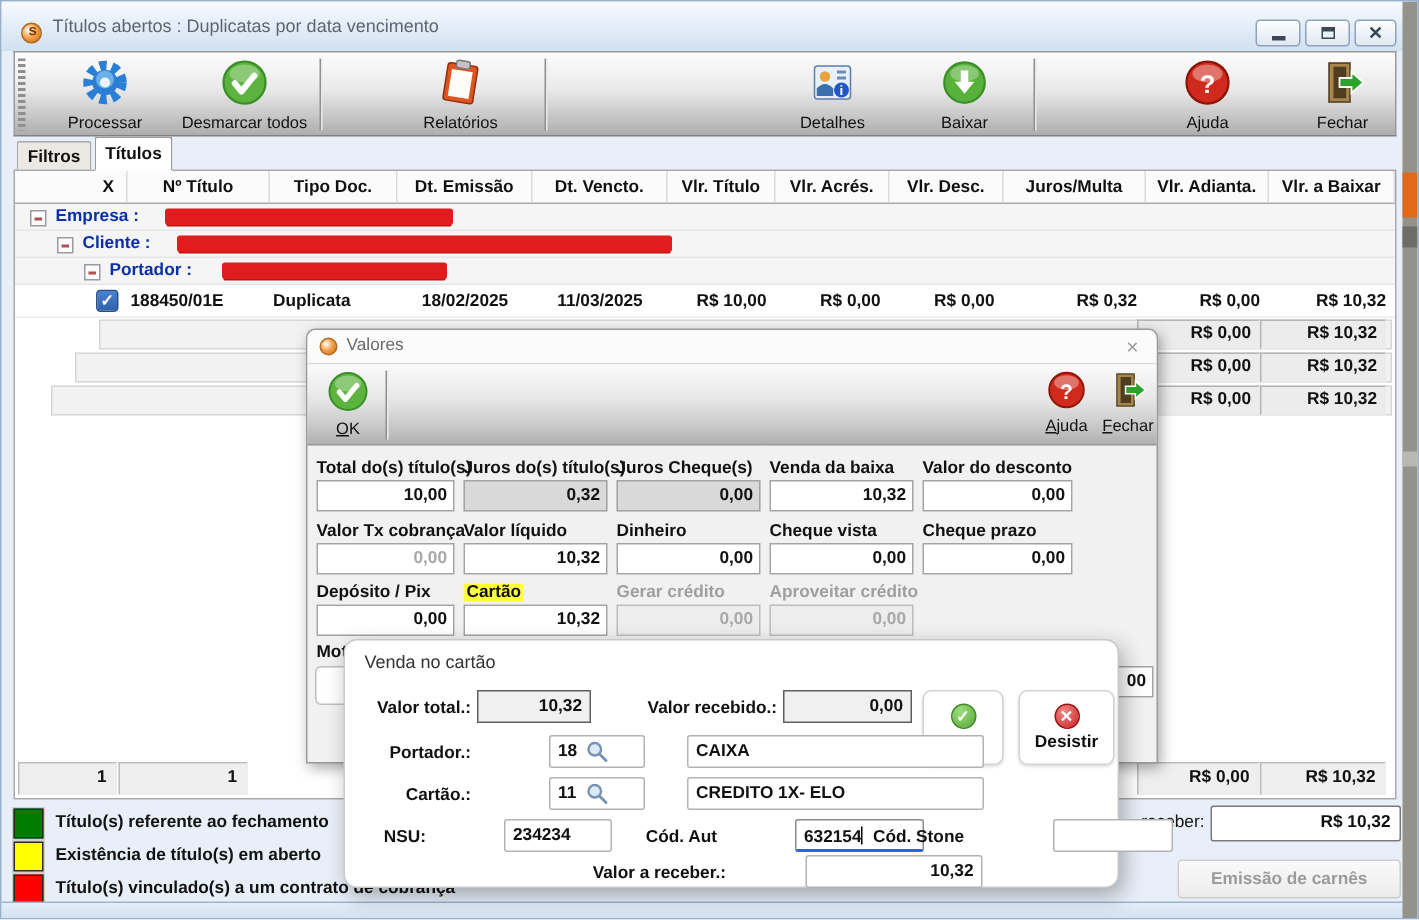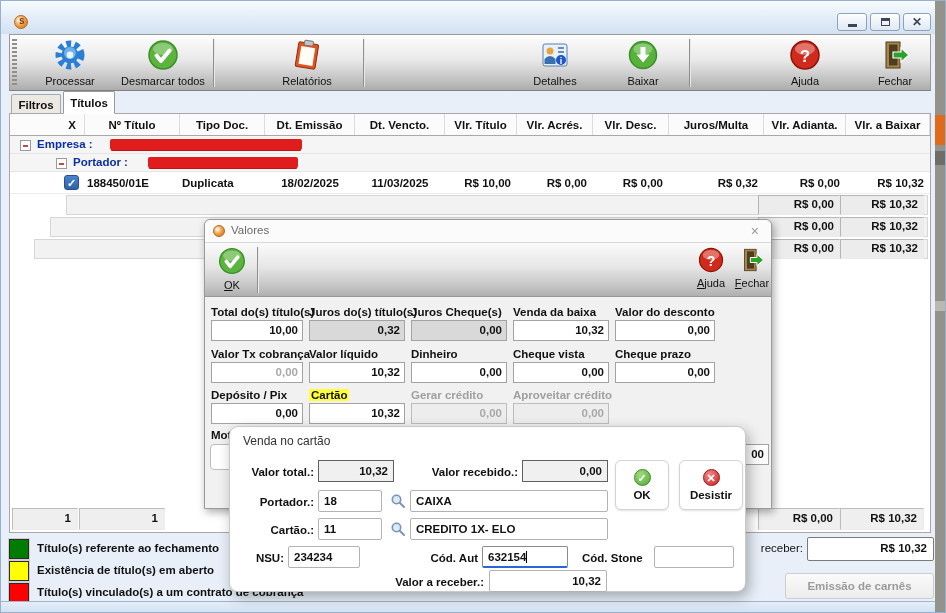--- a/index.html
+++ b/index.html
@@ -124,41 +124,42 @@
 
   
   .dlg-venda { position:absolute; left:228px; top:425px; width:517px; height:166px; z-index:20;
                background:#fff; border:1px solid #c9c9c9; border-radius:9px;
                box-shadow:3px 5px 14px rgba(0,0,0,.3); }
   .venda-title { position:absolute; left:13px; top:7px; font-size:12px; color:#333; }
   .v-label { position:absolute; font-weight:bold; text-align:right; white-space:nowrap; }
   .v-ro { position:absolute; height:22px; background:#f0f0f0; border:1px solid #5f5f5f; font-weight:bold;
           text-align:right; padding:4px 5px 0 0; }
   .v-in { position:absolute; height:22px; background:#fff; border:1px solid #b3b3b3; border-radius:2px;
-          font-weight:bold; padding:4px 5px 0 5px; white-space:nowrap; overflow:hidden; }
+          font-weight:bold; padding:4px 5px 0 5px; white-space:nowrap; overflow:hidden;margin-left:48px; }
   .v-in.right { text-align:right; }
   .v-in.focus { border-color:#8a8a8a; border-bottom:2px solid #2767d8; }
   .caret { display:inline-block; width:1px; height:12px; background:#000; vertical-align:-2px; }
   .v-btn { position:absolute; top:33px; height:50px; background:#fff; border:1px solid #d4d4d4; border-radius:6px;
            display:flex; flex-direction:column; align-items:center; justify-content:center; gap:3px;
            box-shadow:0 1px 2px rgba(0,0,0,.12); }
   .v-btn .lbl { font-weight:bold; font-size:11.5px; }
   .mini-circle { width:17px; height:17px; border-radius:50%; color:#fff; font-size:11px; font-weight:bold;
                  text-align:center; line-height:16px; }
   .mini-circle.green { background:radial-gradient(circle at 35% 30%, #9fdc7e, #55a838); border:1px solid #3d8a24; }
   .mini-circle.red { background:radial-gradient(circle at 35% 30%, #f08a8a, #cc1f1f); border:1px solid #9a1212; }
   .mag { position:absolute; width:16px; height:16px; }
 </style>
 </head>
 <body>
 
 <div class="screen">
 
   <div class="titlebar">
     <div class="app-logo"></div>
+    <div class="title-text">Títulos abertos :  Duplicatas por data vencimento</div>
     <div class="winbtn" style="left:836px">
         <div class="bar"></div>
       </div>
     <div class="winbtn" style="left:869px">
         <div class="sq"></div>
       </div>
     <div class="winbtn" style="left:902px;width:28px">
         <div class="x">✕</div>
       </div>
   </div>
@@ -251,20 +252,25 @@
       <div class="hdr-cell c9">Vlr. Adianta.</div>
       <div class="hdr-cell c10">Vlr. a Baixar</div>
     </div>
 
     <div class="tree-row">
       <div class="minus-box" style="left:10px"></div>
       <div class="tree-lbl" style="left:27px">Empresa :</div>
       <div class="redact" style="left:100px;width:192px"></div>
     </div>
     <div class="tree-row">
+      <div class="minus-box" style="left:28px"></div>
+      <div class="tree-lbl" style="left:45px">Cliente :</div>
+      <div class="redact" style="left:108px;width:330px"></div>
+    </div>
+    <div class="tree-row">
       <div class="minus-box" style="left:46px"></div>
       <div class="tree-lbl" style="left:63px">Portador :</div>
       <div class="redact" style="left:138px;width:150px"></div>
     </div>
 
     <div class="data-row">
       <div class="chkwrap d-cell">
         <div class="checkbox">✓</div>
       </div>
       <div class="d-cell c1 num">188450/01E</div>

